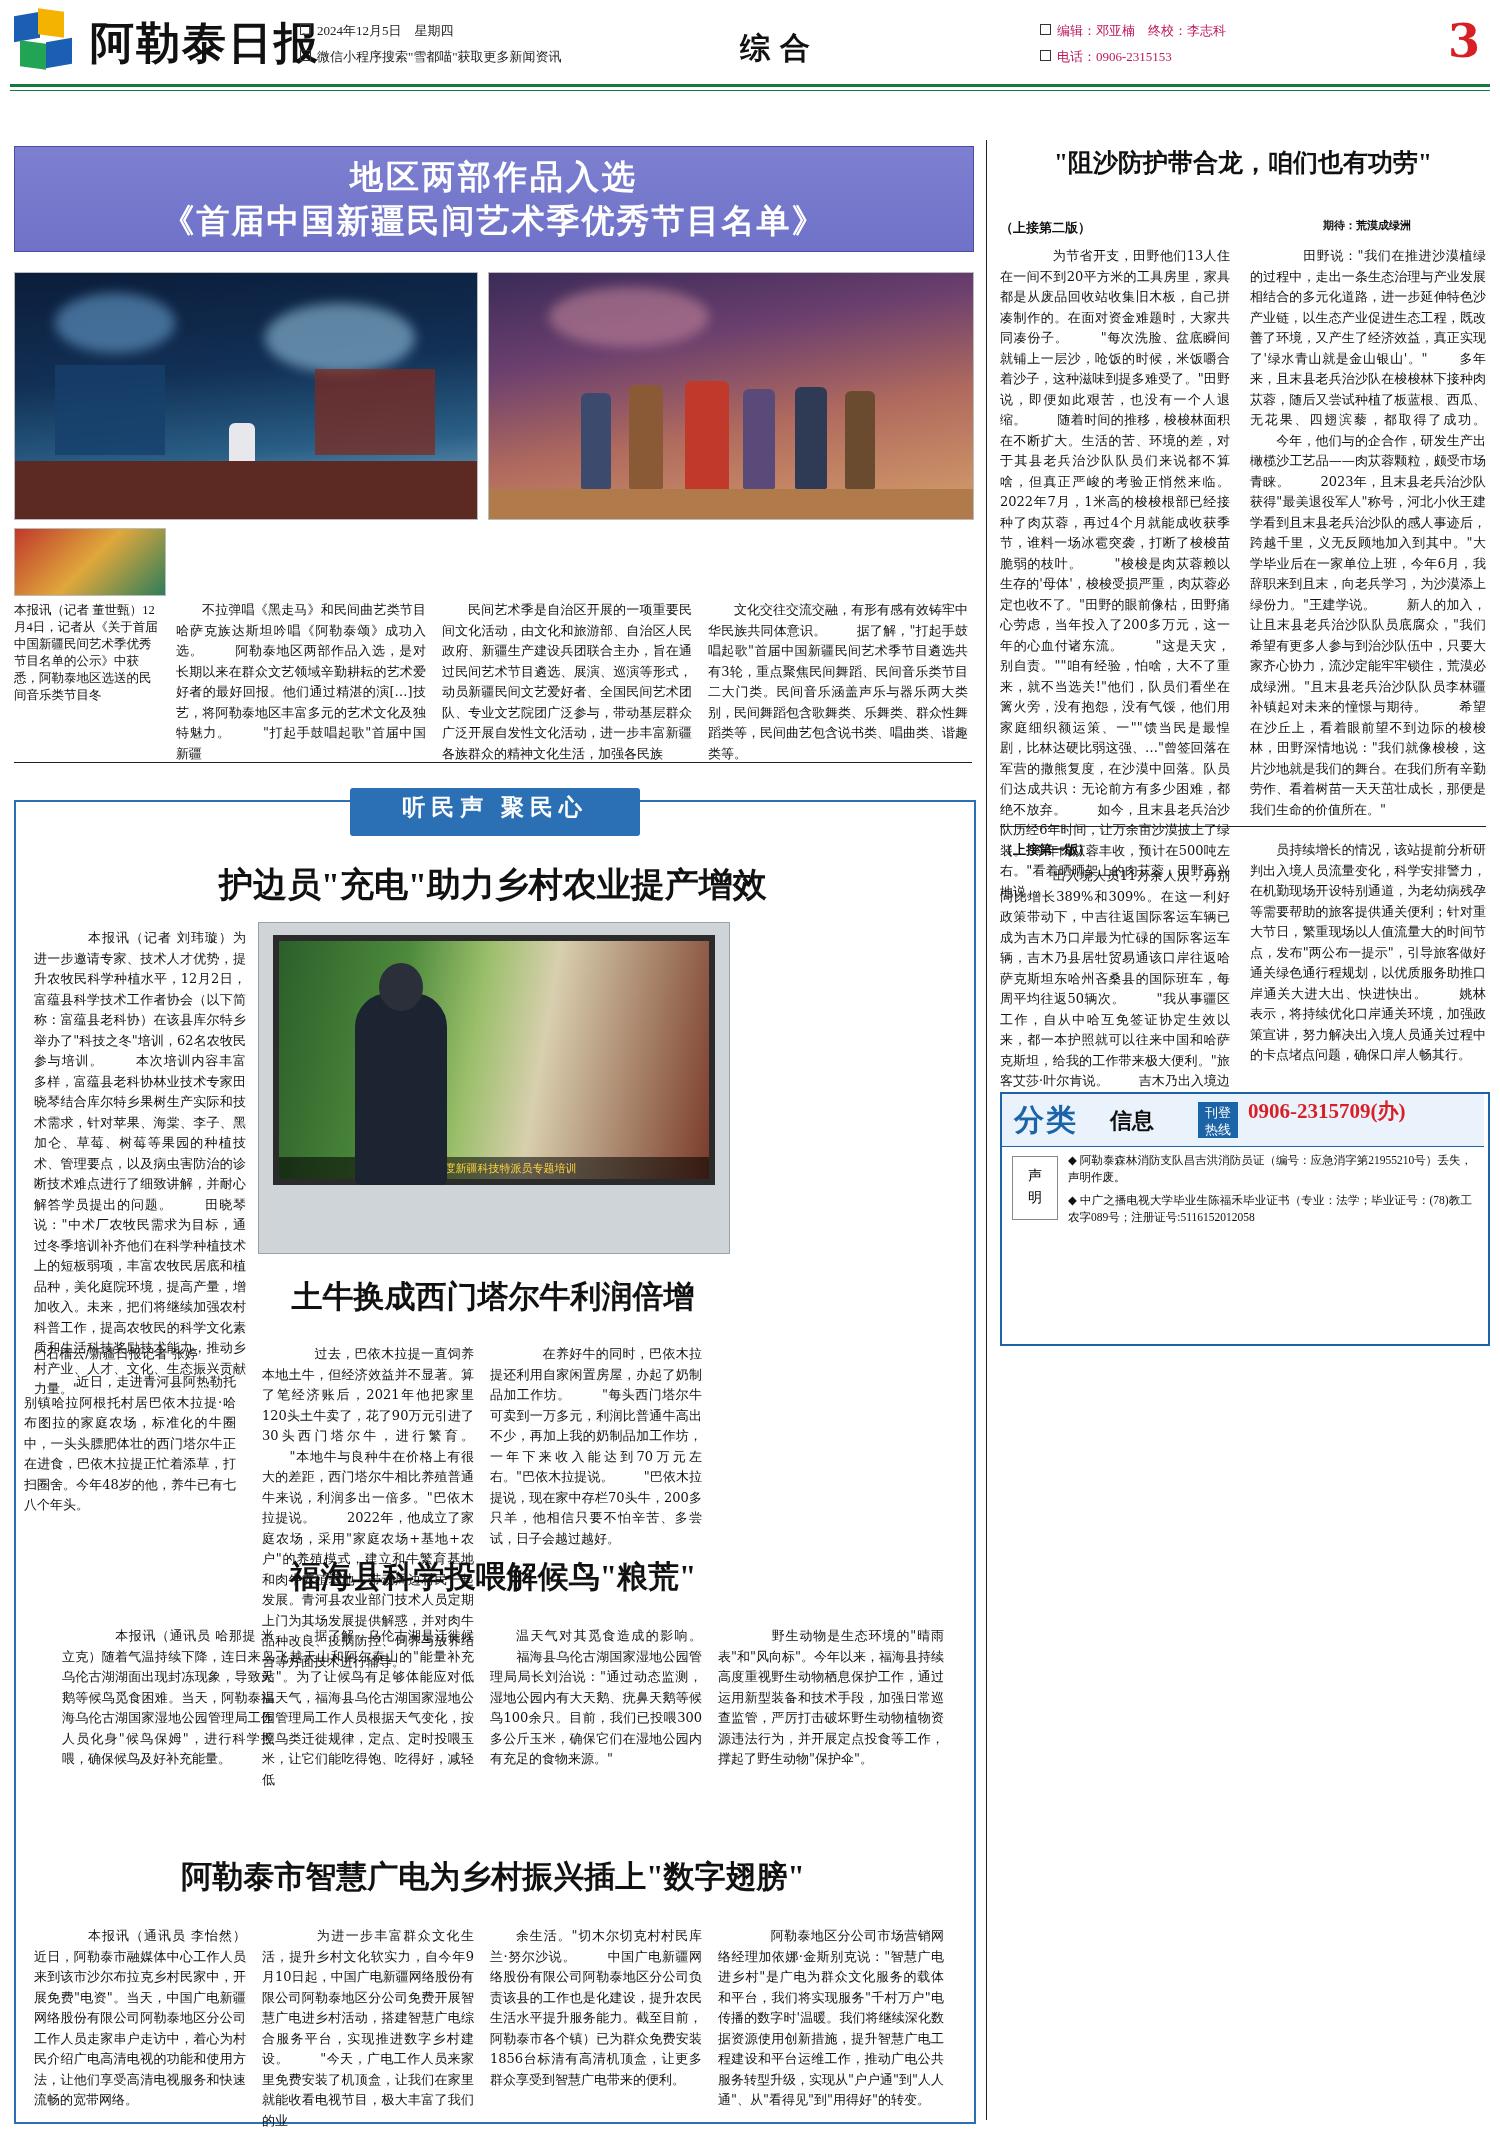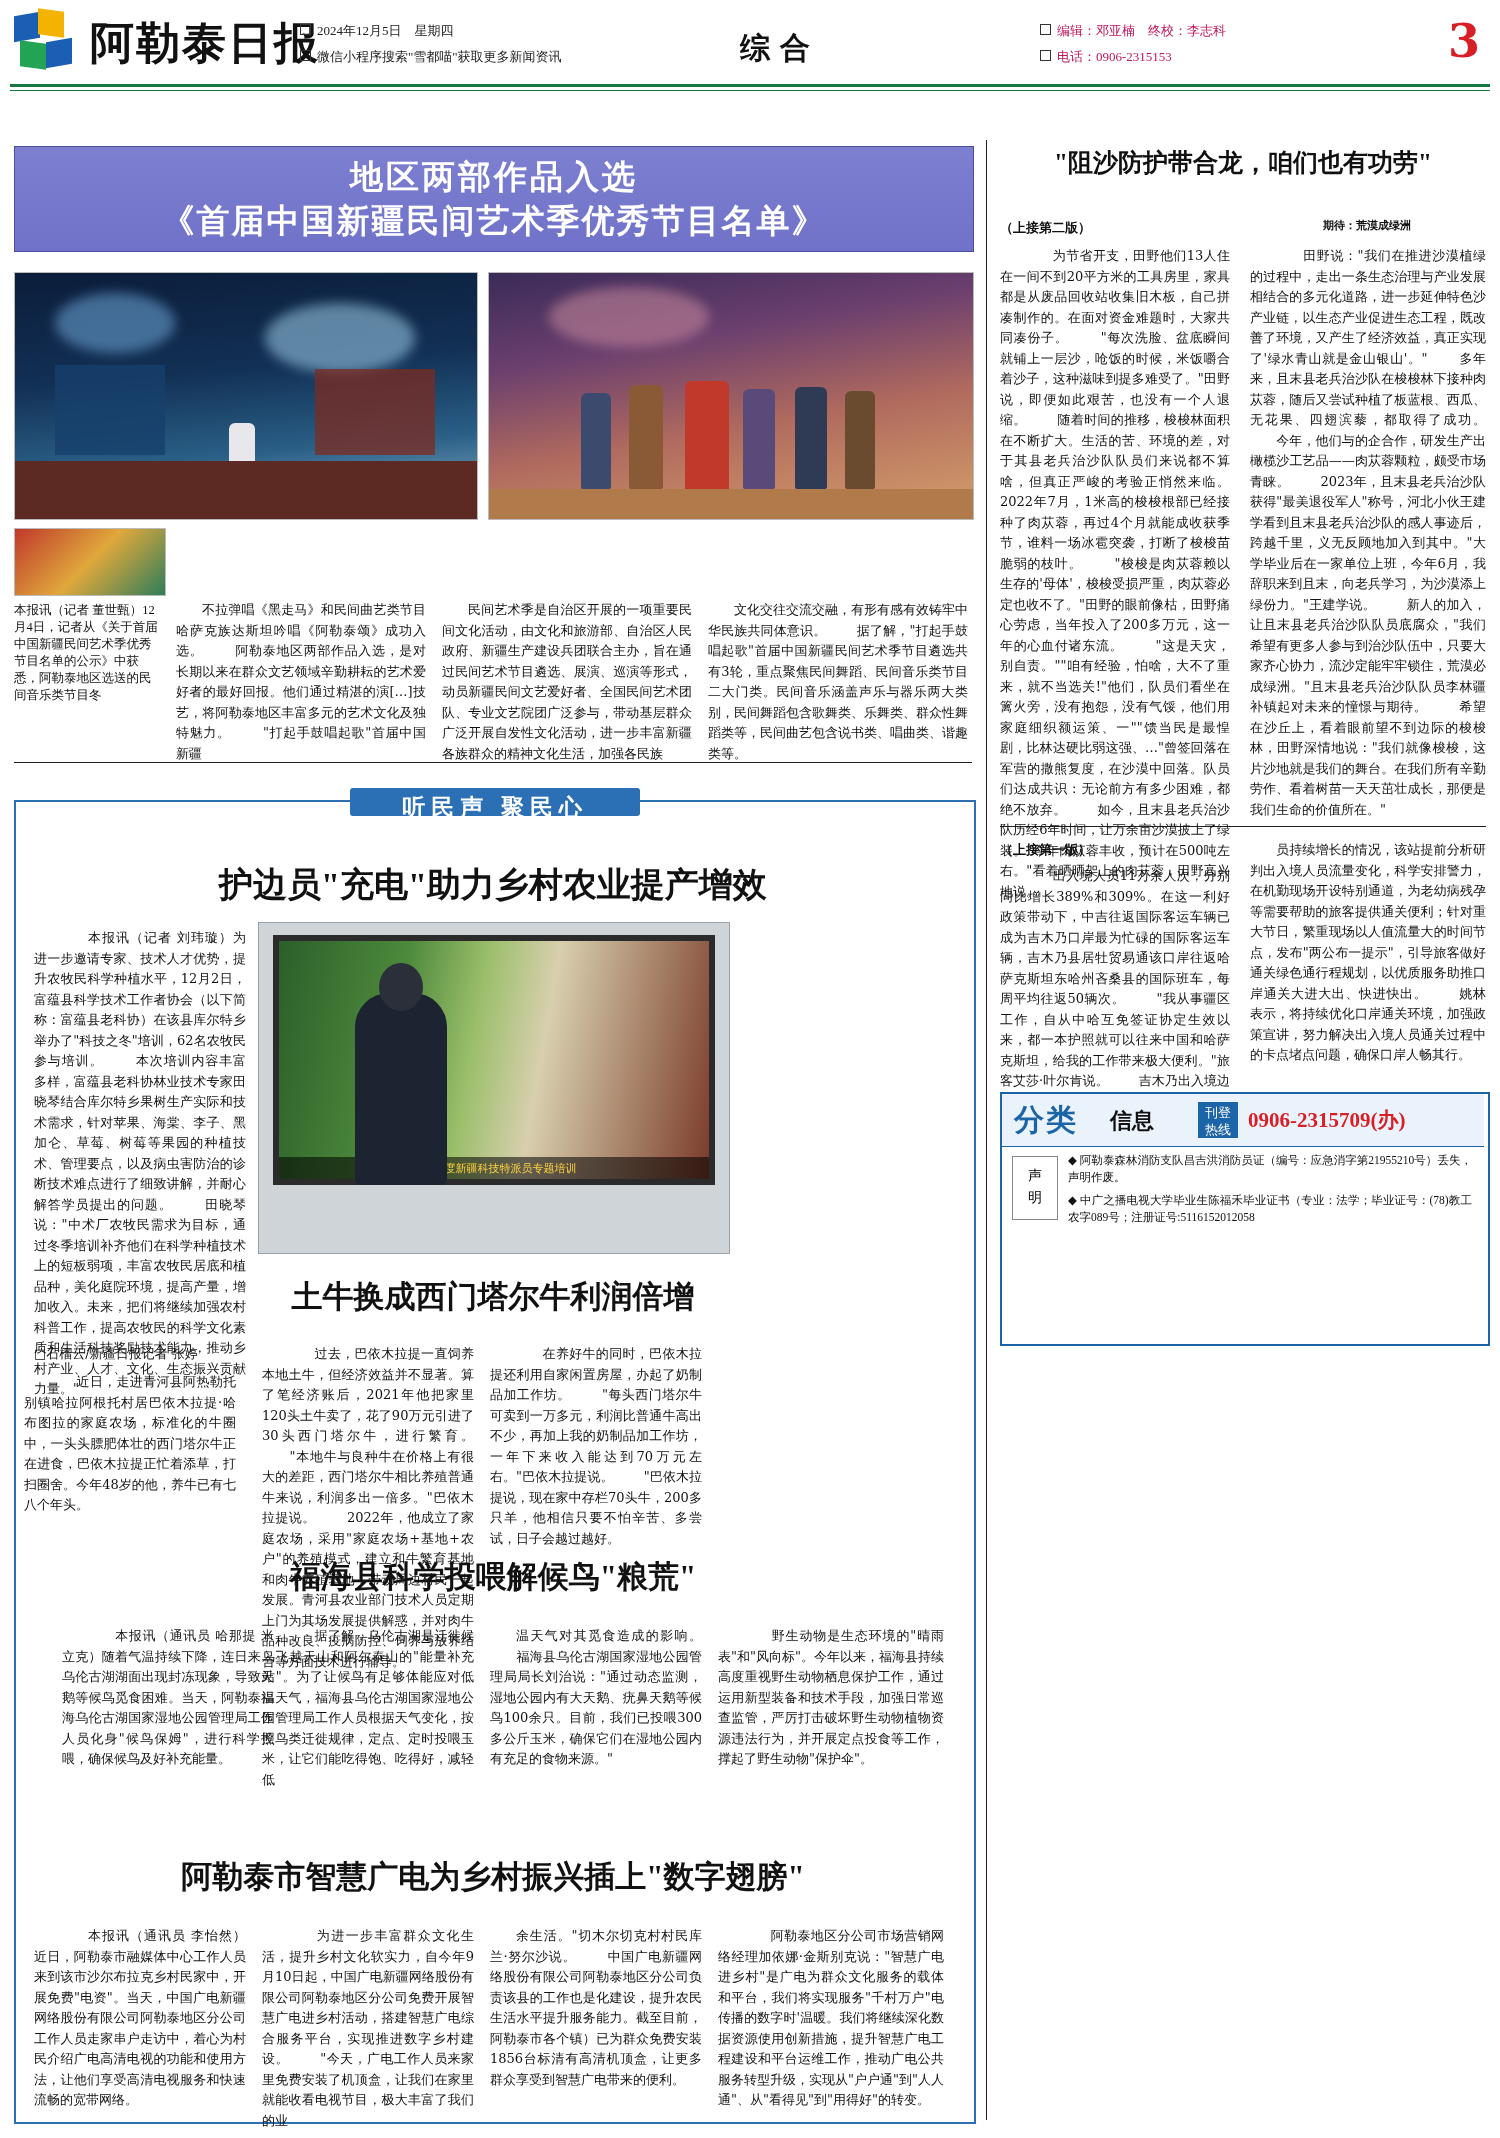--- a/index.html
+++ b/index.html
@@ -49,21 +49,21 @@
 
   .cap-small{position:absolute;font-size:12.5px;color:#111;line-height:17px;}
 
   
   .col{position:absolute;font-size:13px;line-height:20.5px;color:#111;text-align:justify;
     font-family:"DejaVu Serif",serif;}
   .col p{margin:0 0 3px 0;text-indent:2em;}
 
   
   .mid-frame{position:absolute;left:14px;top:800px;width:958px;height:1320px;border:2px solid #2b6fb5;}
-  .banner{position:absolute;left:350px;top:788px;width:290px;height:28px;background:#2b6fb5;
+  .banner{position:absolute;left:350px;top:788px;width:290px;height:48px;background:#2b6fb5;
     border-radius:3px;}
   .banner span{display:block;text-align:center;color:#fff;font-size:23px;font-weight:bold;
     line-height:40px;letter-spacing:6px;}
   .art-title{position:absolute;text-align:center;font-weight:bold;color:#111;}
 
   .tvphoto{position:absolute;left:258px;top:922px;width:470px;height:330px;
     background:#cfd4d8;border:1px solid #9aa3a9;overflow:hidden;}
   .tv-screen{position:absolute;left:14px;top:12px;width:442px;height:250px;background:#111;
     border:6px solid #2b2b2b;box-sizing:border-box;}
   .tv-img{position:absolute;left:0;top:0;width:100%;height:100%;
@@ -82,21 +82,21 @@
 
   
   .cls-box{position:absolute;left:1000px;top:1092px;width:486px;height:250px;border:2px solid #1c64a8;}
   .cls-head{position:absolute;left:0;top:0;width:482px;height:52px;background:#eaf2fb;
     border-bottom:1px solid #1c64a8;}
   .cls-fen{position:absolute;left:12px;top:6px;font-size:30px;font-weight:bold;color:#1c64a8;
     letter-spacing:2px;}
   .cls-info{position:absolute;left:108px;top:12px;font-size:22px;font-weight:bold;color:#111;}
   .cls-tag{position:absolute;left:196px;top:8px;width:40px;height:36px;background:#1c64a8;color:#fff;
     font-size:13px;text-align:center;line-height:17px;padding-top:2px;box-sizing:border-box;}
-  .cls-tel{position:absolute;left:246px;top:12px;font-size:21px;font-weight:bold;color:#d81f26;}
+  .cls-tel{position:absolute;left:246px;top:3px;font-size:21px;font-weight:bold;color:#d81f26;}
   .cls-sm{position:absolute;left:10px;top:62px;width:46px;height:64px;border:1px solid #888;
     font-size:14px;text-align:center;line-height:22px;padding-top:8px;box-sizing:border-box;}
   .cls-body{position:absolute;left:66px;top:58px;width:404px;font-size:11.5px;line-height:17px;
     color:#111;text-align:justify;}
   .cls-body p{margin:0 0 6px 0;}
 
   
   .ad{position:absolute;left:1000px;top:1356px;width:486px;height:766px;overflow:hidden;
     background:linear-gradient(180deg,#8fd4f0 0%,#bfe6f5 28%,#e8f4f8 46%,#f2ded0 62%,#d9342a 100%);
     border:1px solid #c5c5c5;}

